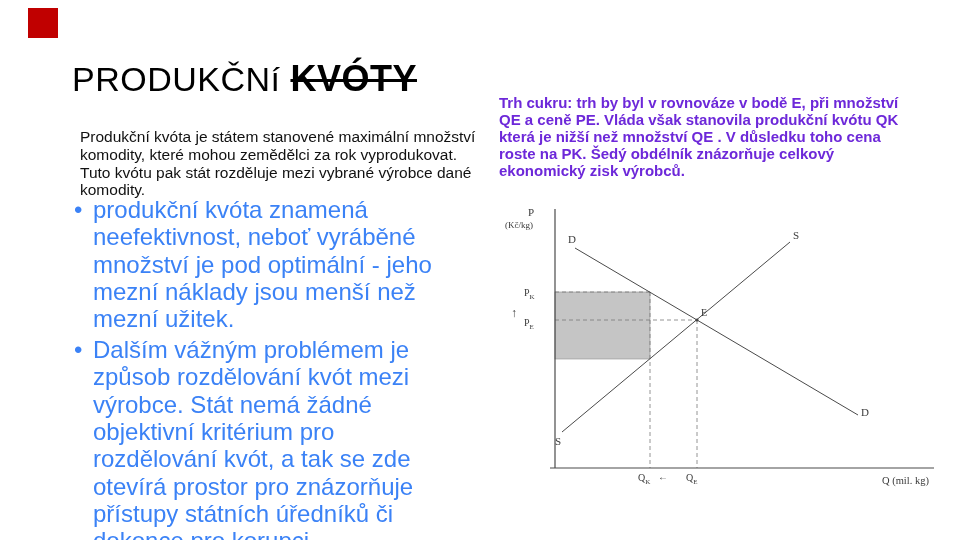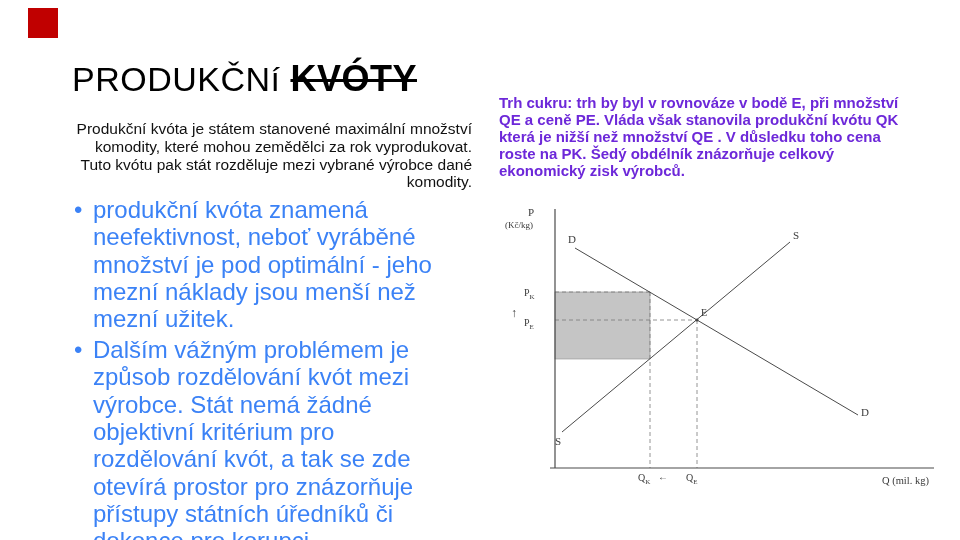--- a/index.html
+++ b/index.html
@@ -34,25 +34,24 @@
     font-weight: 700;
     font-size: 36px;
     text-decoration: line-through;
     text-decoration-thickness: 3px;
   }
 
   .intro {
     position: absolute;
     left: 72px; top: 120px;
     width: 400px;
-    margin: 0;
+    margin: 8px;
     font-size: 15.5px;
     line-height: 1.15;
     color: #111;
-    text-align: right;
   }
 
   .bullets {
     position: absolute;
     left: 72px; top: 196px;
     width: 385px;
     margin: 0; padding: 0;
     list-style: none;
     font-size: 24px;
     line-height: 1.14;

